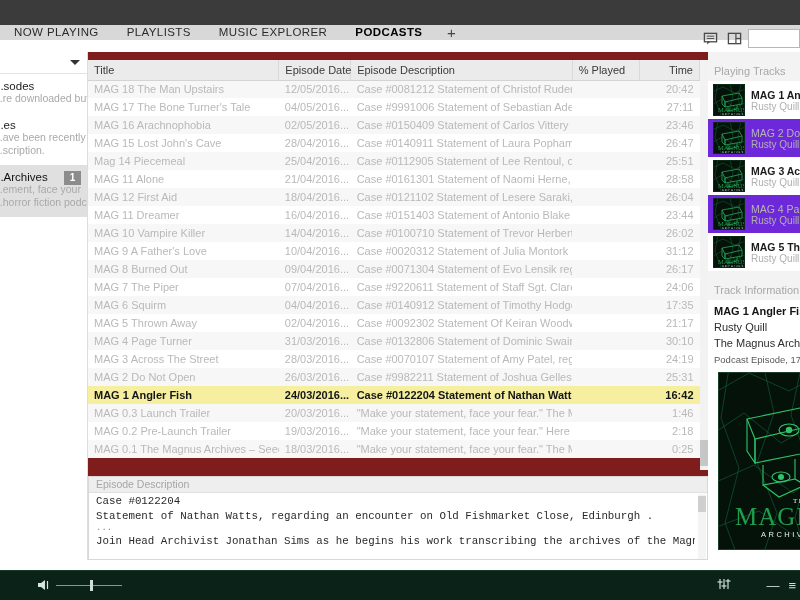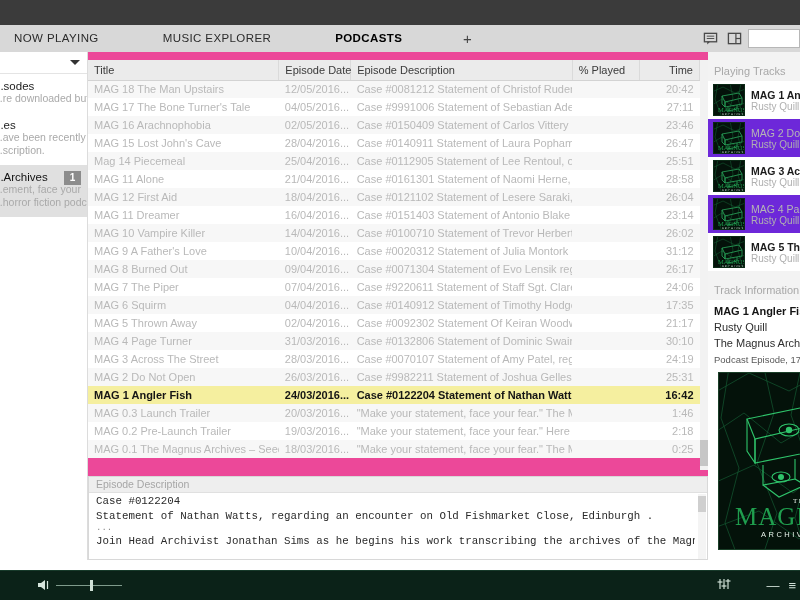--- a/index.html
+++ b/index.html
@@ -13,23 +13,23 @@
 
   
   .titlebar {
     position: absolute; left: 0; top: 0; width: 800px; height: 25px;
     background: #3b3b3b;
   }
   .titlebar-right { position: absolute; right: 0; top: 0; height: 25px; width: 22px; background:#3b3b3b; }
 
   
   .tabstrip {
-    position: absolute; left: 0; top: 25px; width: 800px; height: 27px;
+    position: absolute; left: 0; top: 25px; width: 800px; height: 15px;
     background: #d8d8d8;
-    display: flex; align-items: center; gap: 36px;
+    display: flex; align-items: center;
   }
   .tab {
     height: 27px; line-height: 27px;
     padding: 0 14px;
     font-size: 11.5px; letter-spacing: .4px;
     color: #2b2b2b;
     white-space: nowrap;
   }
   .tab.active { font-weight: bold; color: #000; }
   .tab-plus {
@@ -80,21 +80,21 @@
     min-width: 17px; height: 14px; line-height: 14px;
     background: #8c8c8c; color: #fff;
     font-size: 10px; font-weight: bold; text-align: center;
     padding: 0 3px;
   }
 
   
   .center {
     position: absolute; left: 88px; top: 52px;
     width: 620px; height: 508px;
-    background: #ec4899;
+    background: #7f1d1d;
   }
   .table-wrap { position: absolute; left: 0; top: 8px; width: 620px; height: 410px; }
   table.ep { width: 612px; border-collapse: collapse; table-layout: fixed; }
   table.ep th {
     background: #ebebeb;
     font-size: 11px; font-weight: normal; color: #3a3a3a;
     text-align: left;
     height: 20px; padding: 0 6px;
     border-right: 1px solid #dadada;
     border-bottom: 1px solid #d3d3d3;
@@ -193,20 +193,21 @@
 </head>
 <body>
 
 <div id="app">
 
   <div class="titlebar"></div>
   <div class="titlebar-right"></div>
 
   <div class="tabstrip">
     <div class="tab">NOW PLAYING</div>
+    <div class="tab">PLAYLISTS</div>
     <div class="tab">MUSIC EXPLORER</div>
     <div class="tab active">PODCASTS</div>
     <div class="tab-plus">+</div>
 
     <div class="tabstrip-icons">
       <span>
         <svg class="ticon" viewBox="0 0 16 16">
             <rect x="1.5" y="2.5" width="13" height="9" fill="none" stroke="#4a4a4a" stroke-width="1.4"></rect>
             <path d="M4.5 11.5 L4.5 14.5 L7.5 11.5 Z" fill="#4a4a4a"></path>
             <line x1="4" y1="5.5" x2="12" y2="5.5" stroke="#4a4a4a" stroke-width="1"></line>
@@ -312,21 +313,21 @@
               <td class="num">18/04/2016...</td>
               <td>Case #0121102  Statement of Lesere Saraki, regar...</td>
               <td></td>
               <td class="num">26:04</td>
             </tr>
             <tr class="even">
               <td>MAG 11 Dreamer</td>
               <td class="num">16/04/2016...</td>
               <td>Case #0151403  Statement of Antonio Blake , reg...</td>
               <td></td>
-              <td class="num">23:14</td>
+              <td class="num">23:44</td>
             </tr>
             <tr class="odd">
               <td>MAG 10 Vampire Killer</td>
               <td class="num">14/04/2016...</td>
               <td>Case #0100710  Statement of Trevor Herbert, reg...</td>
               <td></td>
               <td class="num">26:02</td>
             </tr>
             <tr class="even">
               <td>MAG 9 A Father's Love</td>

